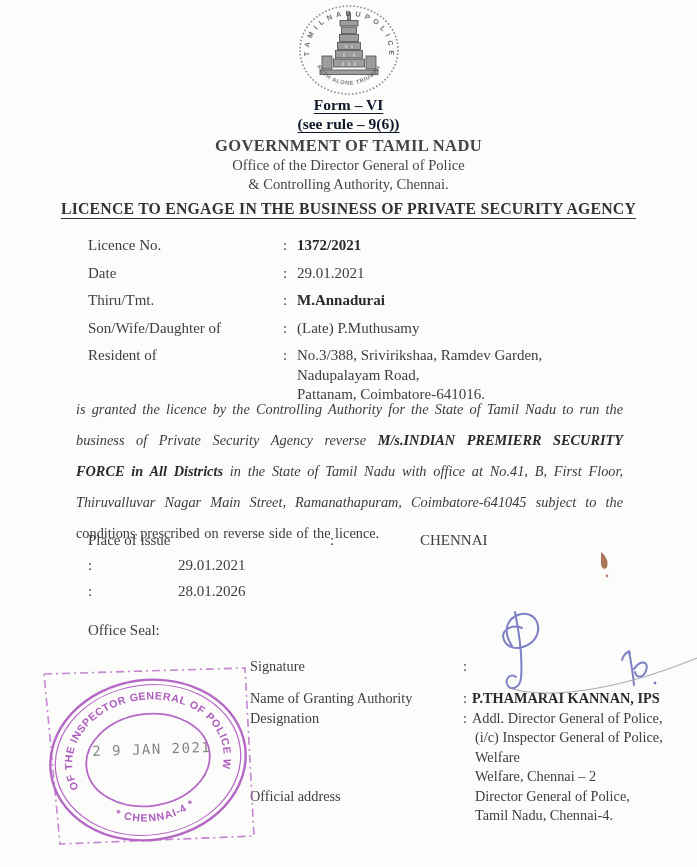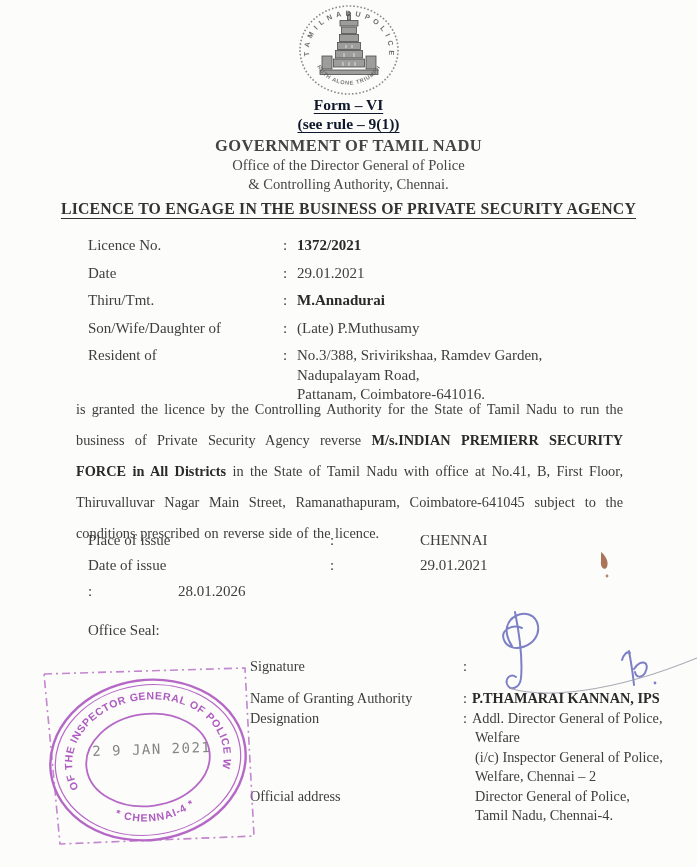--- a/index.html
+++ b/index.html
@@ -18,21 +18,21 @@
              text-decoration:underline;text-decoration-thickness:1.2px;text-underline-offset:4px;}
 
   .details{top:236px;left:88px;width:560px;font-size:15px;}
   .d-row{display:flex;line-height:19.5px;margin-bottom:8px;}
   .d-label{width:195px;flex:none;}
   .d-sep{width:14px;flex:none;}
   .d-val{flex:1;}
 
   .body-par{top:394px;left:76px;width:547px;font-size:14.3px;color:#3c3c3c;}
   .body-line{line-height:31px;text-align:justify;word-spacing:1px;}
-  .body-line.j{text-align-last:justify;}
+  .body-line.j{text-align-last:justify;font-style:italic;}
 
   .issue{top:531px;left:88px;width:560px;font-size:15px;}
   .i-row{display:flex;line-height:19px;margin-bottom:6.3px;font-family:Liberation Serif, serif;}
   .i-label{width:242px;flex:none;}
   .i-sep{width:90px;flex:none;}
   .i-val{flex:1;}
 
   .office-seal{top:622px;left:88px;font-size:15px;}
 
   .sig-block{top:655px;left:250px;width:440px;font-size:14.3px;line-height:19.5px;}
@@ -85,21 +85,21 @@
         <line x1="51" y1="49" x2="51" y2="53"></line>
           <line x1="61" y1="49" x2="61" y2="53"></line>
         <line x1="53" y1="41" x2="53" y2="44"></line>
           <line x1="59" y1="41" x2="59" y2="44"></line>
       </g>
     </svg>
   </div>
 
   <div class="abs center form-lines">
     <div class="u">Form – VI</div>
-    <div class="u">(see rule – 9(1))</div>
+    <div class="u">(see rule – 9(6))</div>
   </div>
 
   <div class="abs center doc-title">LICENCE TO ENGAGE IN THE BUSINESS OF PRIVATE SECURITY AGENCY</div>
 
   <div class="abs center gov">
     <div class="gov-main">GOVERNMENT OF TAMIL NADU</div>
     <div class="gov-sub">Office of the Director General of Police</div>
     <div class="gov-sub">&amp; Controlling Authority, Chennai.</div>
   </div>
 
@@ -153,21 +153,20 @@
     </div>
   </div>
 
   <div class="abs issue">
     <div class="i-row">
       <span class="i-label">Place of issue</span>
       <span class="i-sep">:</span>
       <span class="i-val">CHENNAI</span>
     </div>
     <div class="i-row">
-      <span class="i-label">Date of issue</span>
       <span class="i-sep">:</span>
       <span class="i-val">29.01.2021</span>
     </div>
     <div class="i-row">
       <span class="i-sep">:</span>
       <span class="i-val">28.01.2026</span>
     </div>
   </div>
 
   <div class="abs office-seal">Office Seal:</div>
@@ -178,22 +177,22 @@
       <span class="s-val"><span class="sep">:</span></span>
     </div>
     <div class="s-row">
       <span class="s-label">Name of Granting Authority</span>
       <span class="s-val s-line1"><span class="sep">:</span><span class="b">P.THAMARAI KANNAN, IPS</span></span>
     </div>
     <div class="s-row">
       <span class="s-label">Designation</span>
       <span class="s-val">
         <div class="s-line1"><span class="sep">:</span><span>Addl. Director General of Police,</span></div>
+        <div class="s-cont">(i/c) Inspector General of Police,</div>
         <div class="s-cont">Welfare</div>
-        <div class="s-cont">(i/c) Inspector General of Police,</div>
         <div class="s-cont">Welfare, Chennai – 2</div>
       </span>
     </div>
     <div class="s-row">
       <span class="s-label">Official address</span>
       <span class="s-val">
         <div class="s-cont">Director General of Police,</div>
         <div class="s-cont">Tamil Nadu, Chennai-4.</div>
       </span>
     </div>

